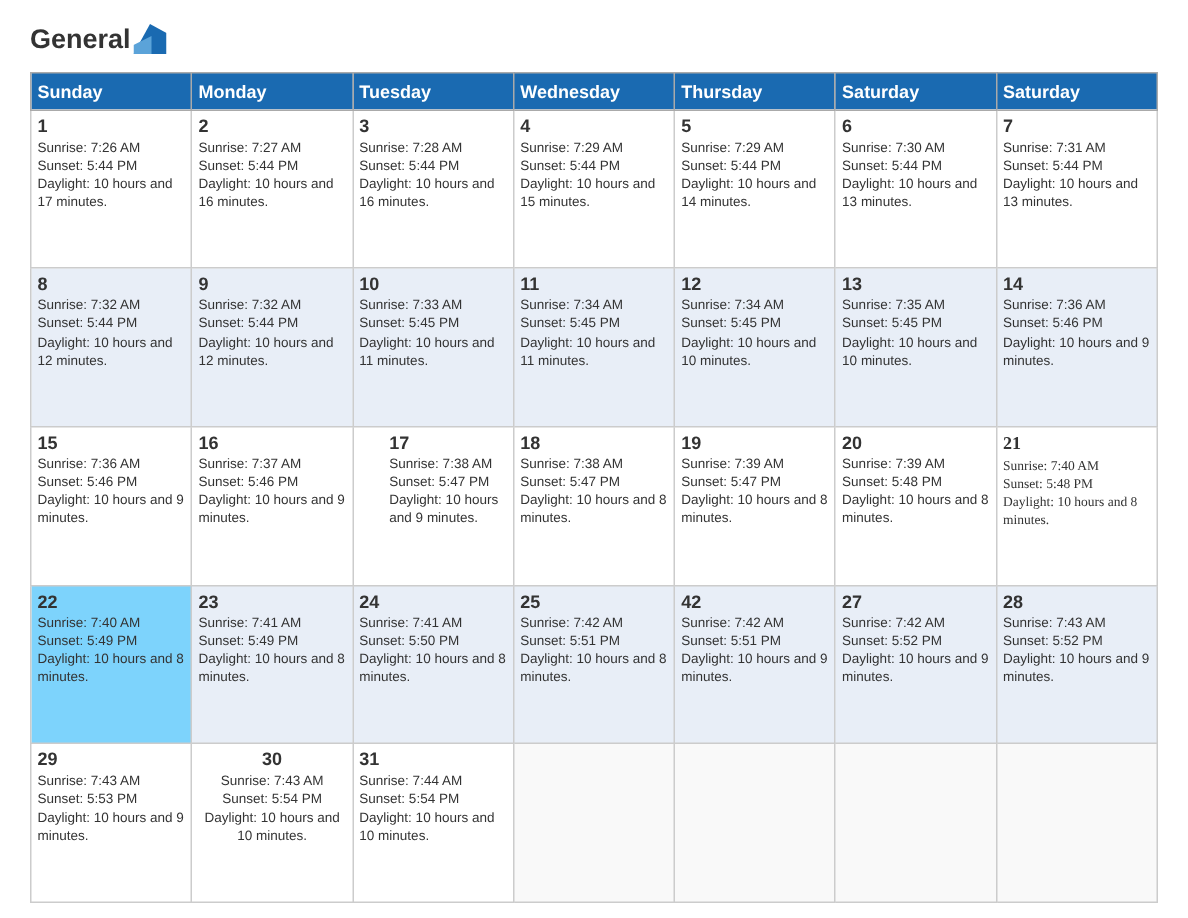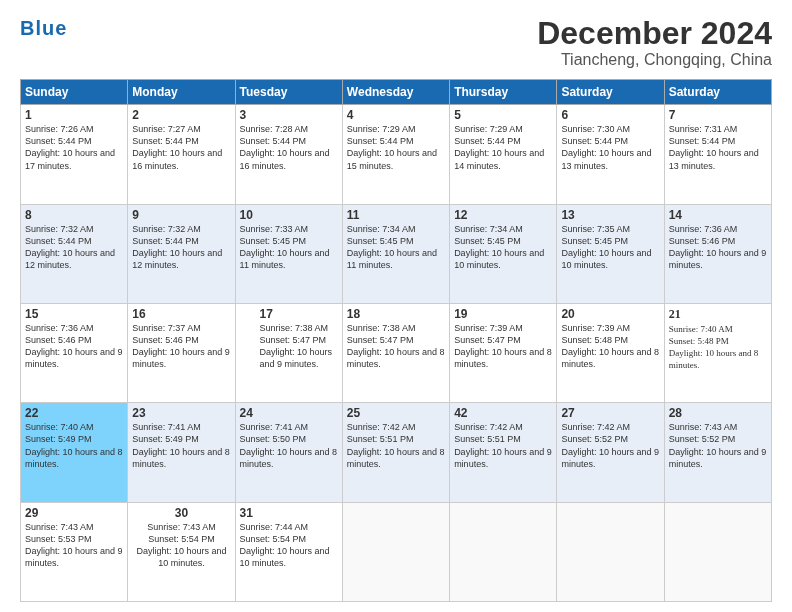--- a/index.html
+++ b/index.html
@@ -94,28 +94,28 @@
   </style>
 </head>
 <body>
 
 <div class="page">
   <div class="header">
     <div class="logo">
       <div>
         <div style="display:flex;align-items:center;">
           <span class="logo-text">
-            <span class="logo-blue" style="font-size:20px;font-weight:bold;color:#1a6ab1;letter-spacing:1px;">Blue</span>
+            <span class="logo-general">General</span>
           </span>
+          <svg width="22" height="20" viewBox="0 0 22 20" style="margin-left:2px;margin-top:-2px;">
+            <polygon points="0,20 22,20 22,6 11,0" fill="#1a6ab1"></polygon>
+            <polygon points="0,20 12,20 12,8 0,14" fill="#5ba3d9"></polygon>
+          </svg>
         </div>
       </div>
-    </div>
-    <div class="title-block">
-      <div class="month-title">December 2024</div>
-      <div class="location">Tiancheng, Chongqing, China</div>
     </div>
   </div>
 
   <table class="calendar">
     <thead>
       <tr>
       <th>Sunday</th>
           <th>Monday</th>
           <th>Tuesday</th>
           <th>Wednesday</th>

